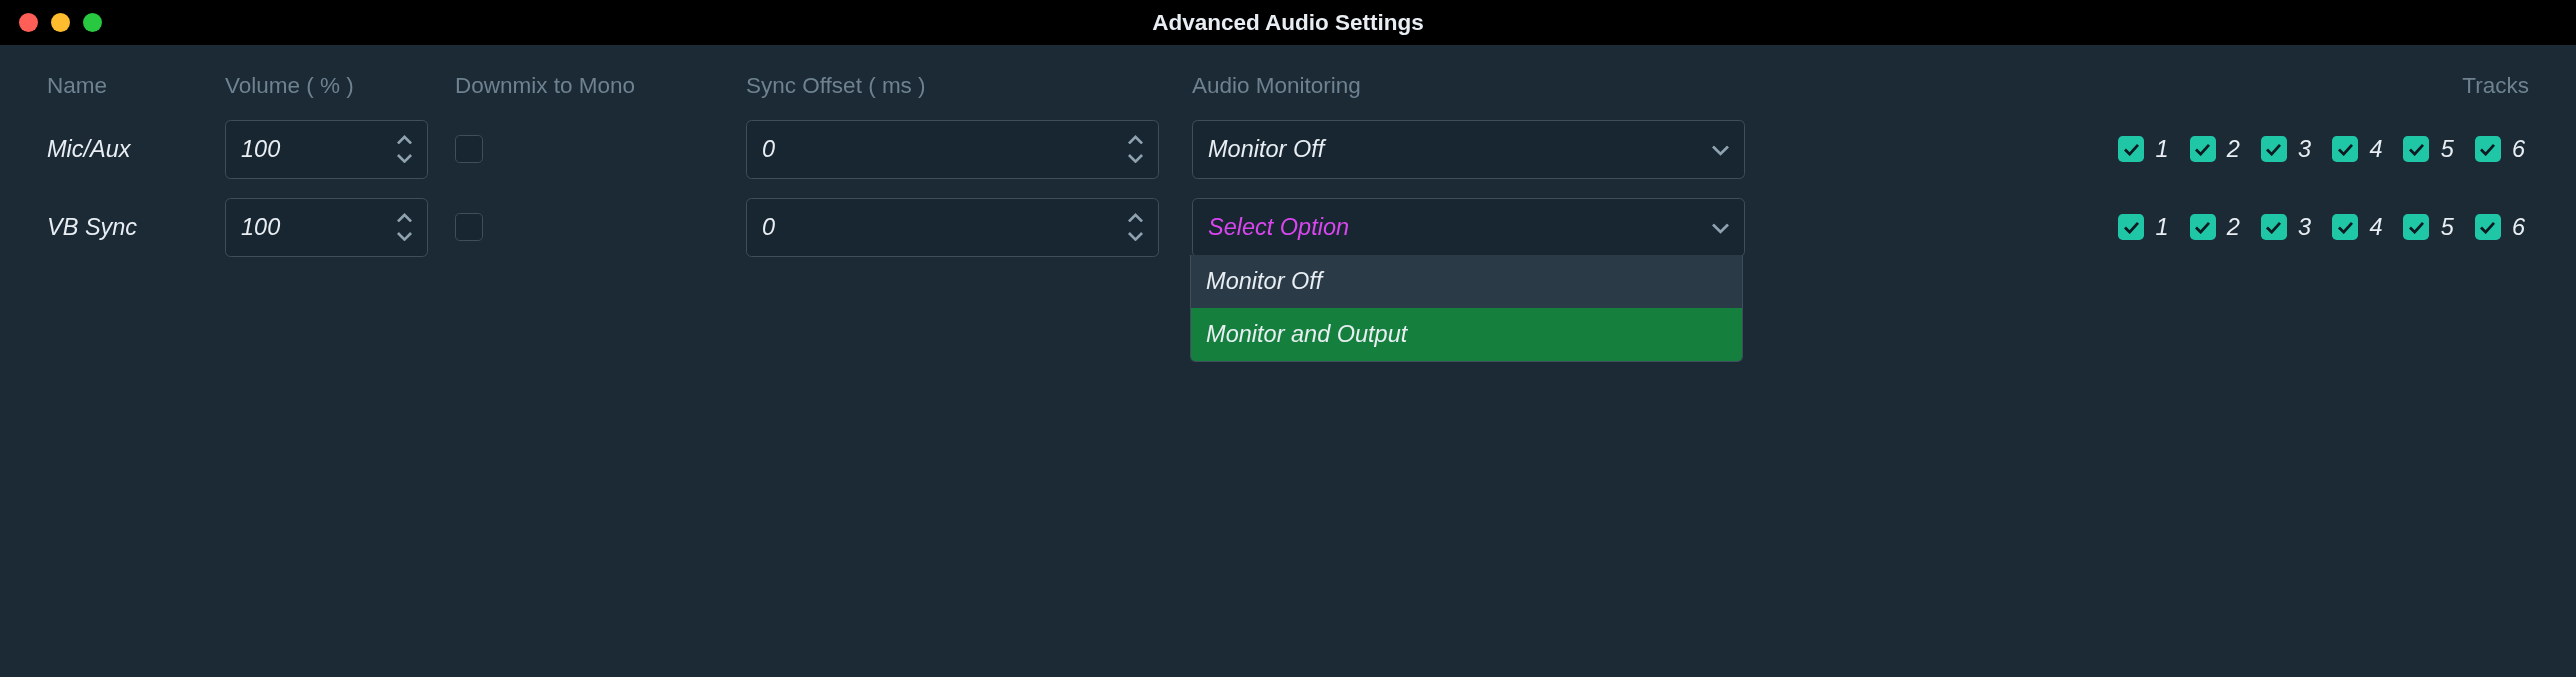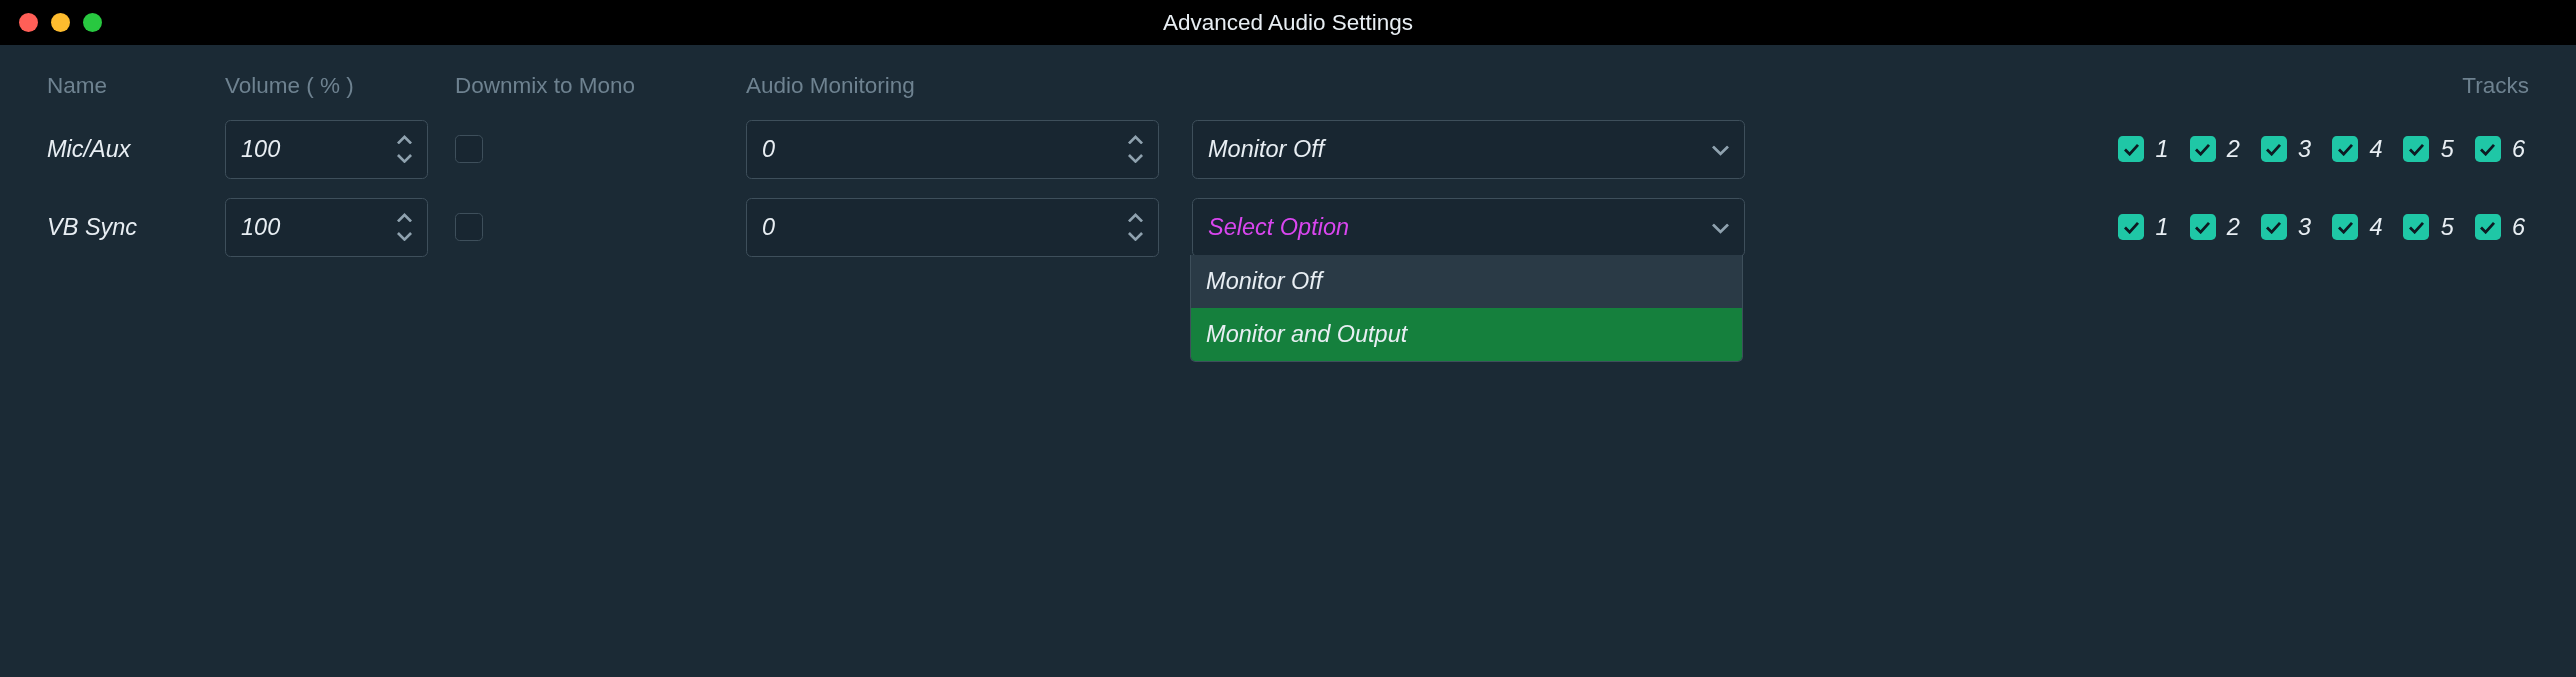--- a/index.html
+++ b/index.html
@@ -35,21 +35,21 @@
   }
   .red { background-color: #ff5f57; }
   .yellow { background-color: #febc2e; }
   .green { background-color: #28c840; }
   .title {
     position: absolute;
     left: 50%;
     transform: translateX(-50%);
     font-size: 22.5px;
     color: #e8eef3;
-    font-weight: 400;
+    font-weight: 700;
   }
   .content {
     padding: 28px 47px 28px 47px;
   }
   .header-row {
     display: flex;
     align-items: center;
     margin-bottom: 20.6px;
   }
   .col-name { width: 178px; }
@@ -218,20 +218,21 @@
   </div>
   <div class="title">Advanced Audio Settings</div>
 </div>
 
 <div class="content">
 
   <div class="header-row">
     <div class="col-name"><span class="header-label">Name</span></div>
     <div class="col-volume"><span class="header-label">Volume ( % )</span></div>
     <div class="col-downmix"><span class="header-label">Downmix to Mono</span></div>
+    <div class="col-sync"><span class="header-label">Sync Offset ( ms )</span></div>
     <div class="col-monitoring"><span class="header-label">Audio Monitoring</span></div>
     <div class="col-tracks-spacer"></div>
     <div class="col-tracks-header"><span class="header-label">Tracks</span></div>
   </div>
 
   <div class="data-row">
     <div class="row-name">Mic/Aux</div>
     <div class="col-volume">
       <div class="number-input">
         <span>100</span>

